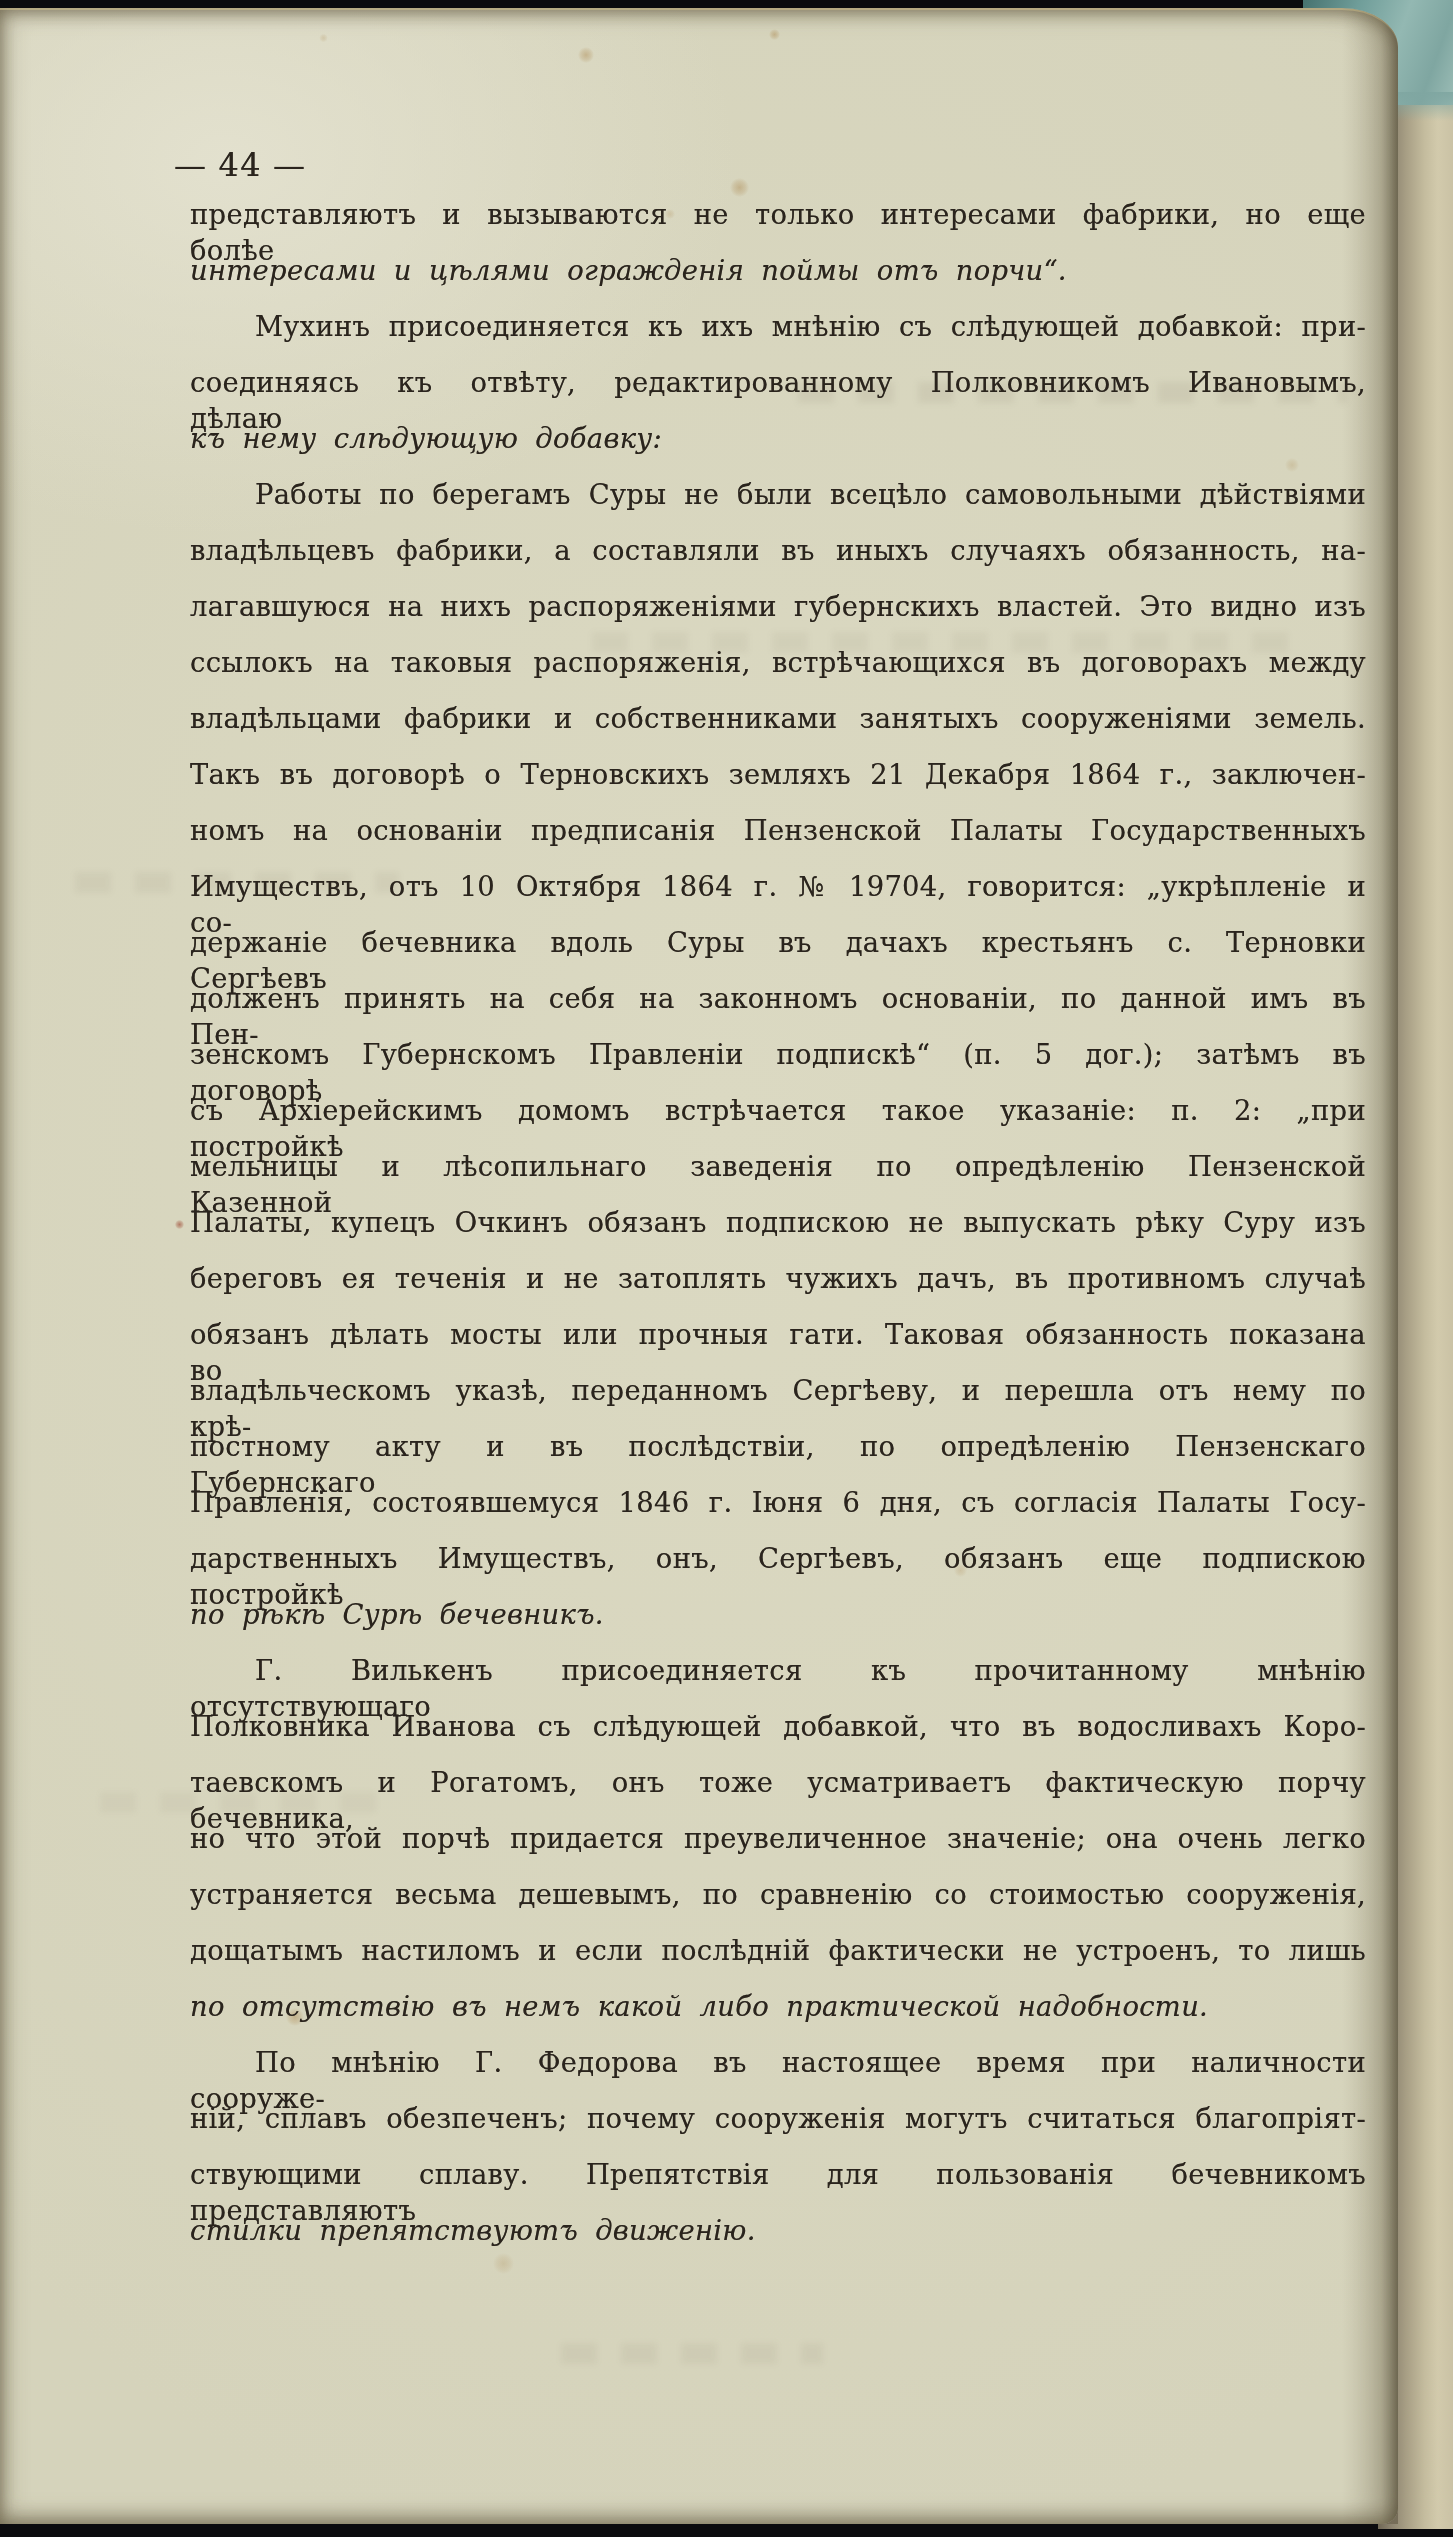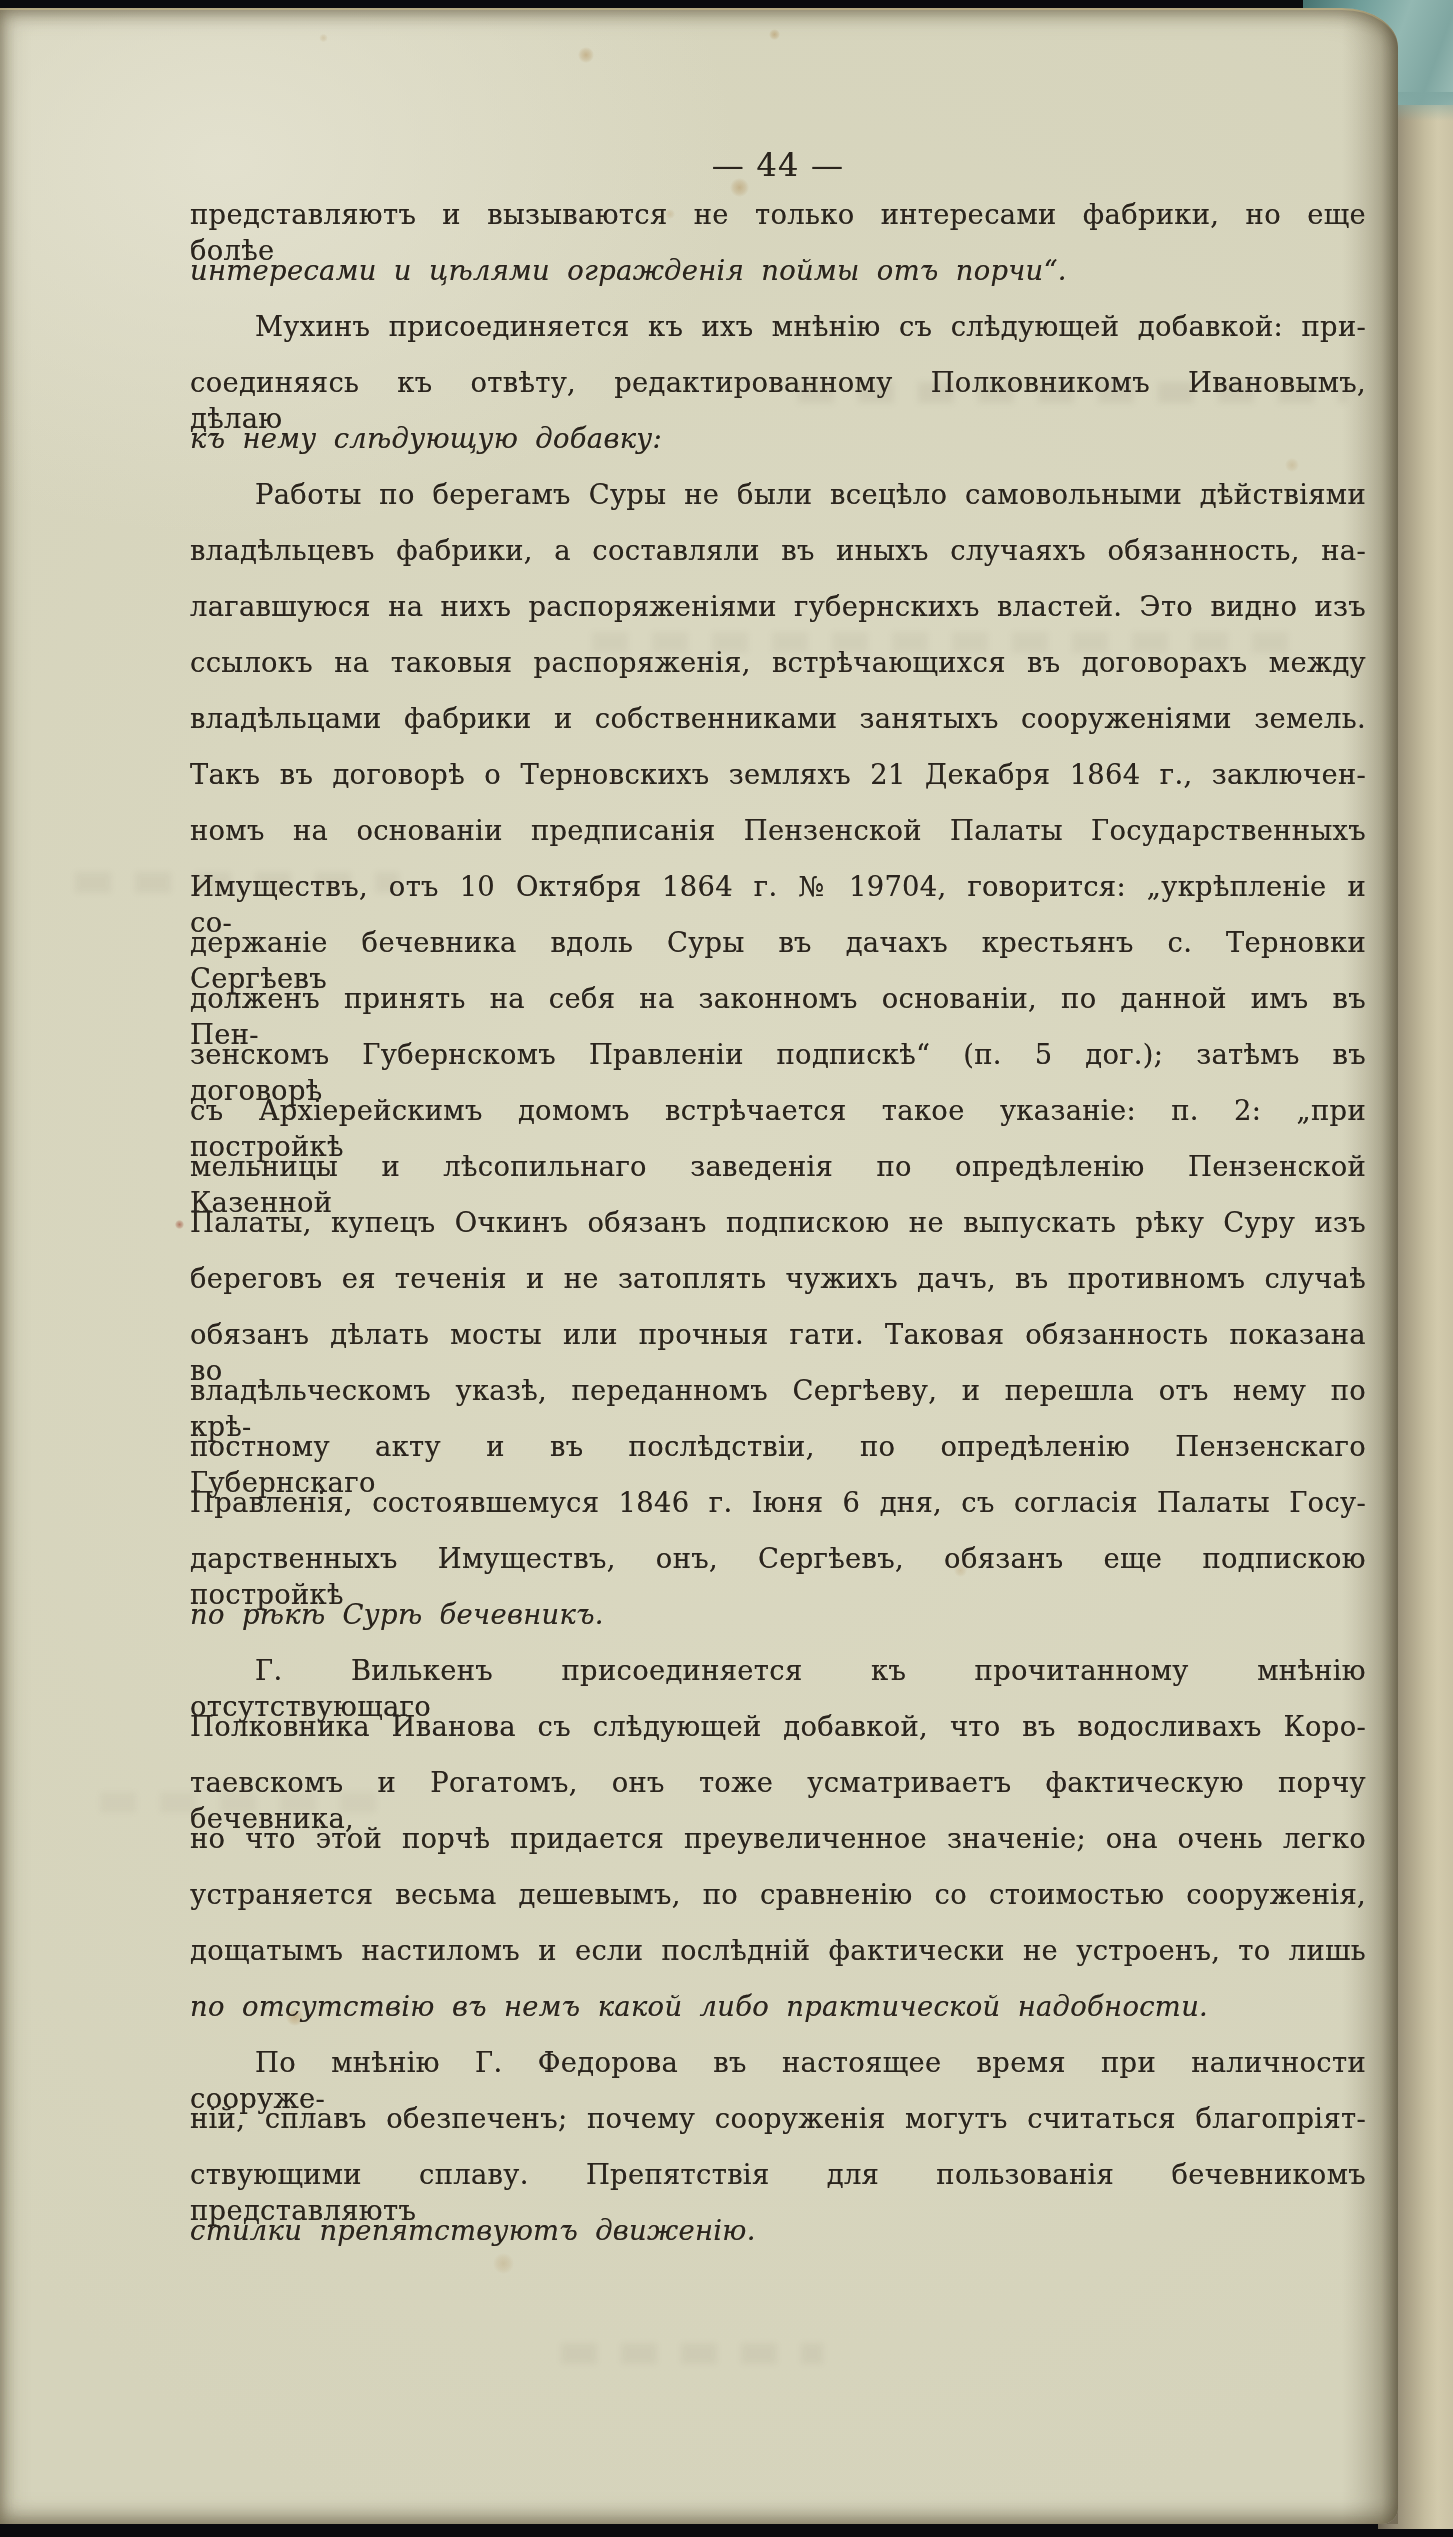--- a/index.html
+++ b/index.html
@@ -28,22 +28,22 @@
       inset 0 1.9px 0 rgba(208,192,140,.55),
       inset 0 6.2px 13.7px rgba(70,58,34,.33),
       inset 0 -7.5px 16px rgba(70,58,34,.30),
       inset 10px 0 21px rgba(70,58,34,.17),
       inset -13.7px 0 29px rgba(100,90,62,.40);}
   .page-fold{position:absolute;right:0;top:0;width:56px;height:100%;
     background:linear-gradient(90deg,rgba(90,80,55,0) 0%,rgba(90,80,55,.22) 70%,rgba(60,52,34,.38) 100%);
     border-top-right-radius:56px 39px;}
 
   
-  .header-line{position:absolute;left:190px;top:138px;width:1176px;height:50px;
-    text-align:center;font-size:32px;color:#2a241d;letter-spacing:1.2px;
+  .header-line{position:absolute;left:174px;top:138px;width:1176px;height:50px;
+    font-size:32px;color:#2a241d;letter-spacing:1.2px;
     text-shadow:0 0 0.6px rgba(42,36,29,.6);}
   .text-column{position:absolute;left:190px;top:189px;width:1176px;color:#2a241d;
     font-size:27.4px;letter-spacing:0.3px;word-spacing:.30em;
     text-shadow:0 0 0.6px rgba(42,36,29,.55);}
   .line{height:56px;line-height:36px;text-align:justify;text-align-last:justify;-moz-text-align-last:justify;}
   .line.indent{text-indent:65px;}
   .line.para-end{text-align-last:left;font-style:italic;-moz-text-align-last:left;}
 
   
   .ghost{position:absolute;height:21px;filter:blur(3.1px);opacity:.5;

